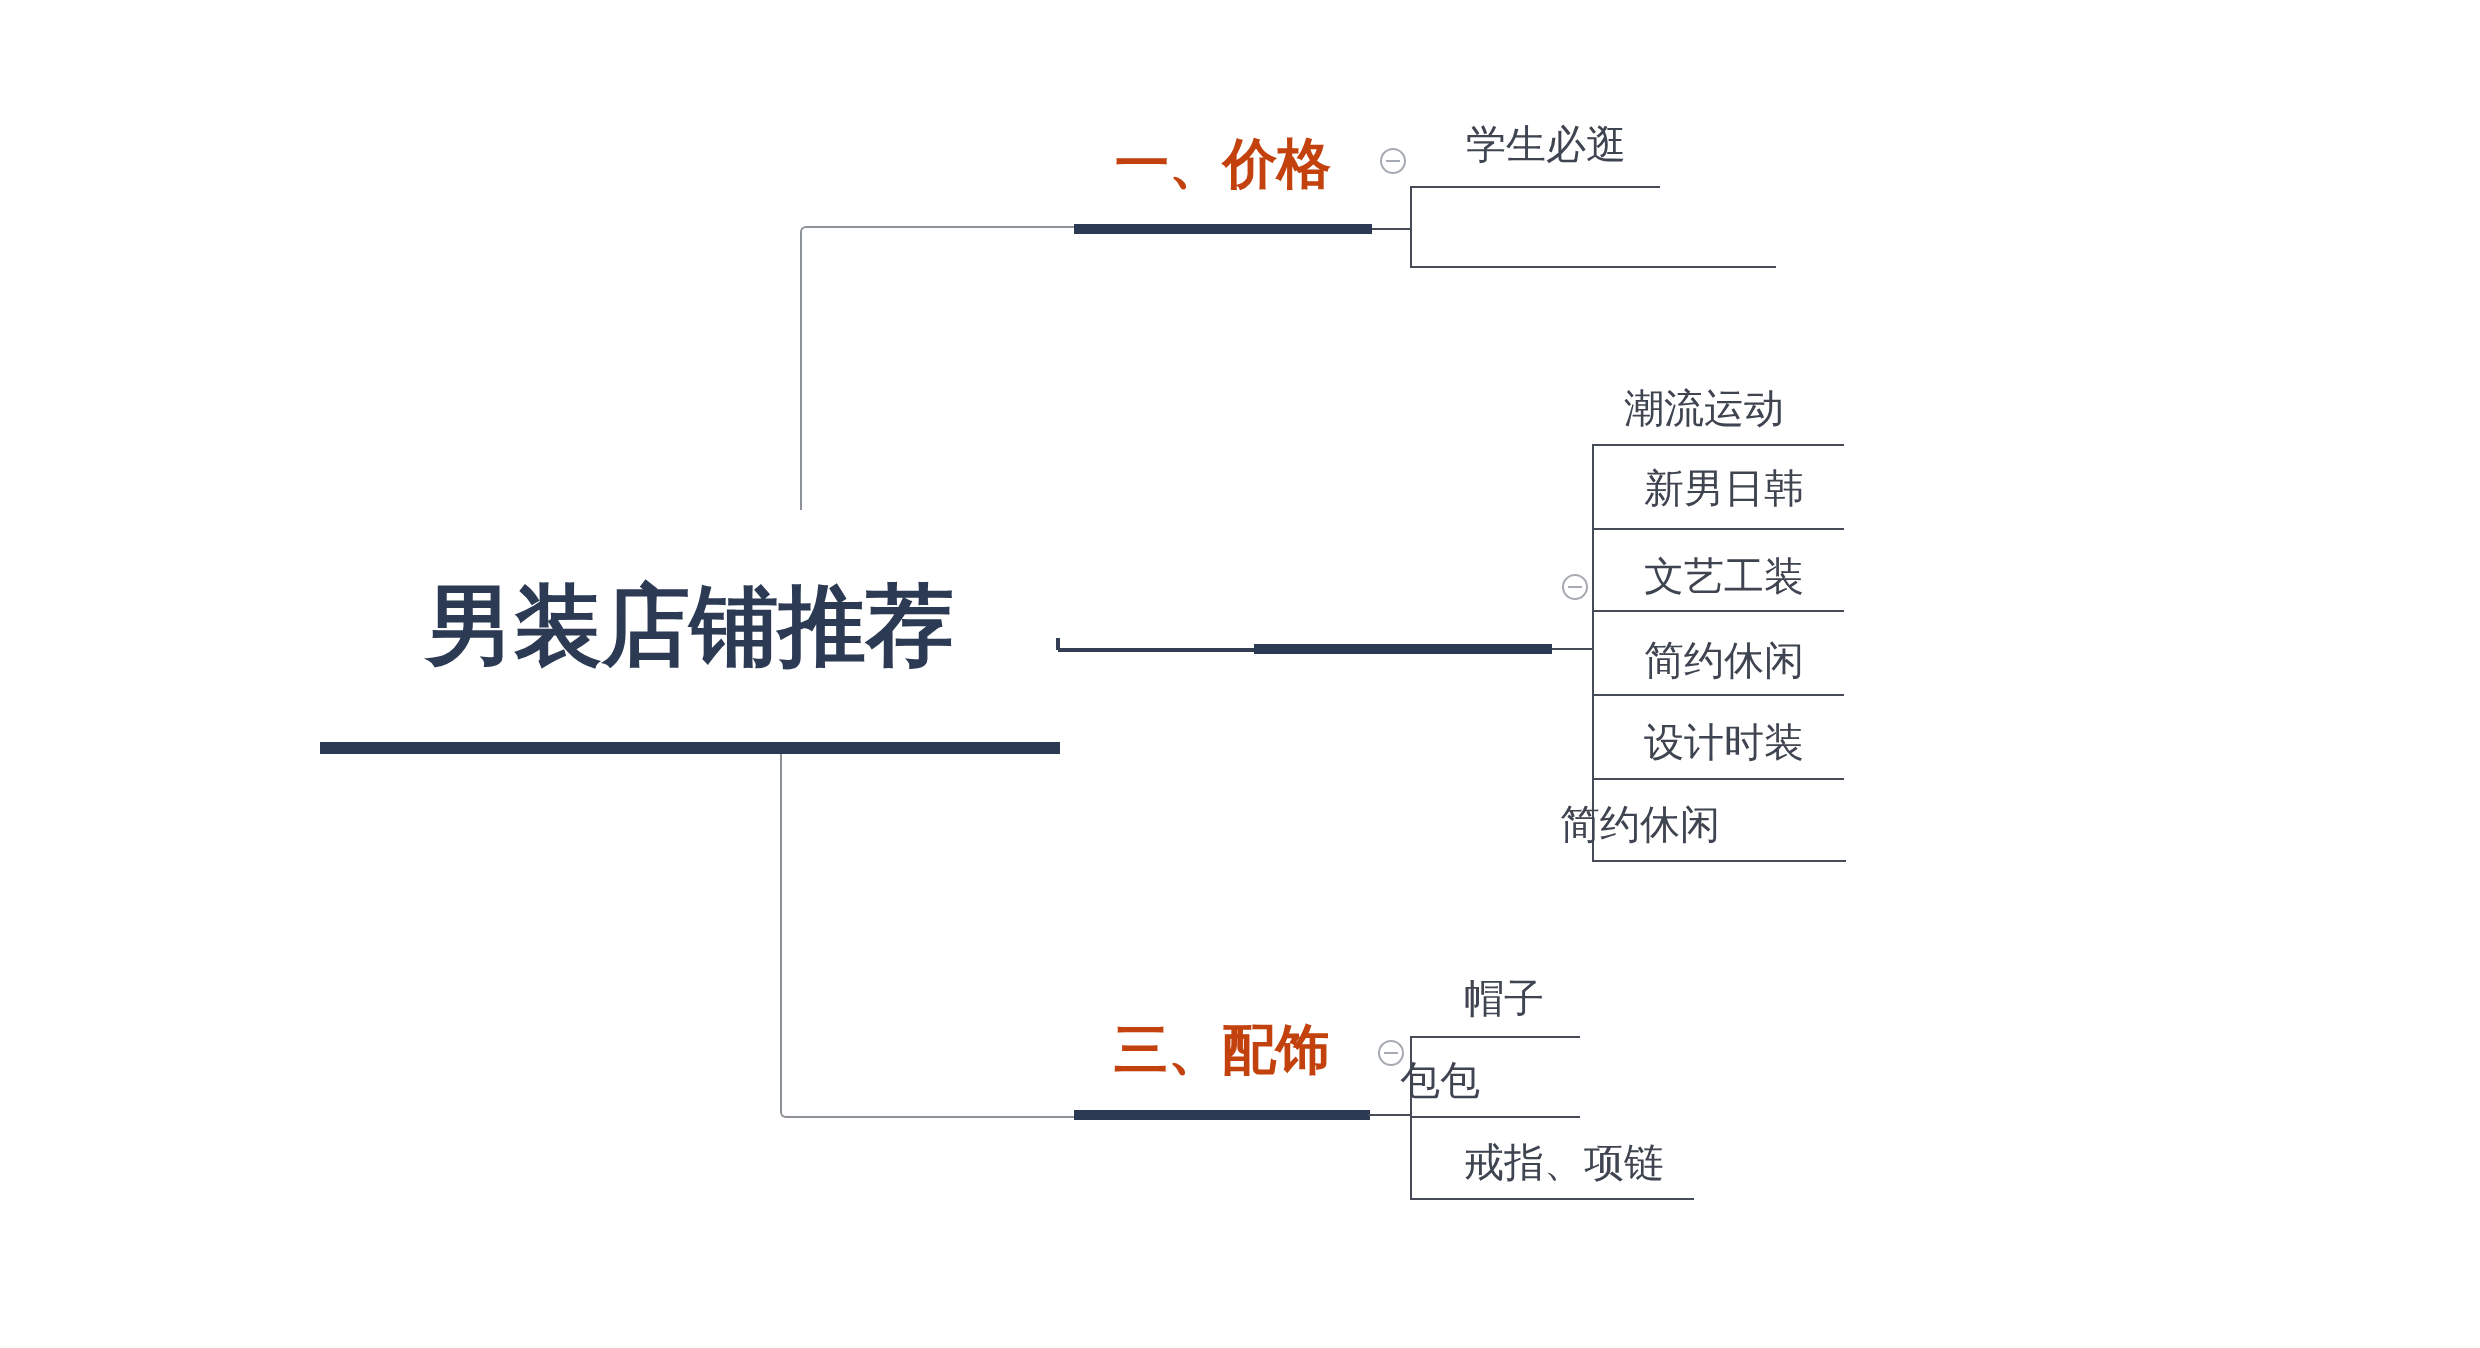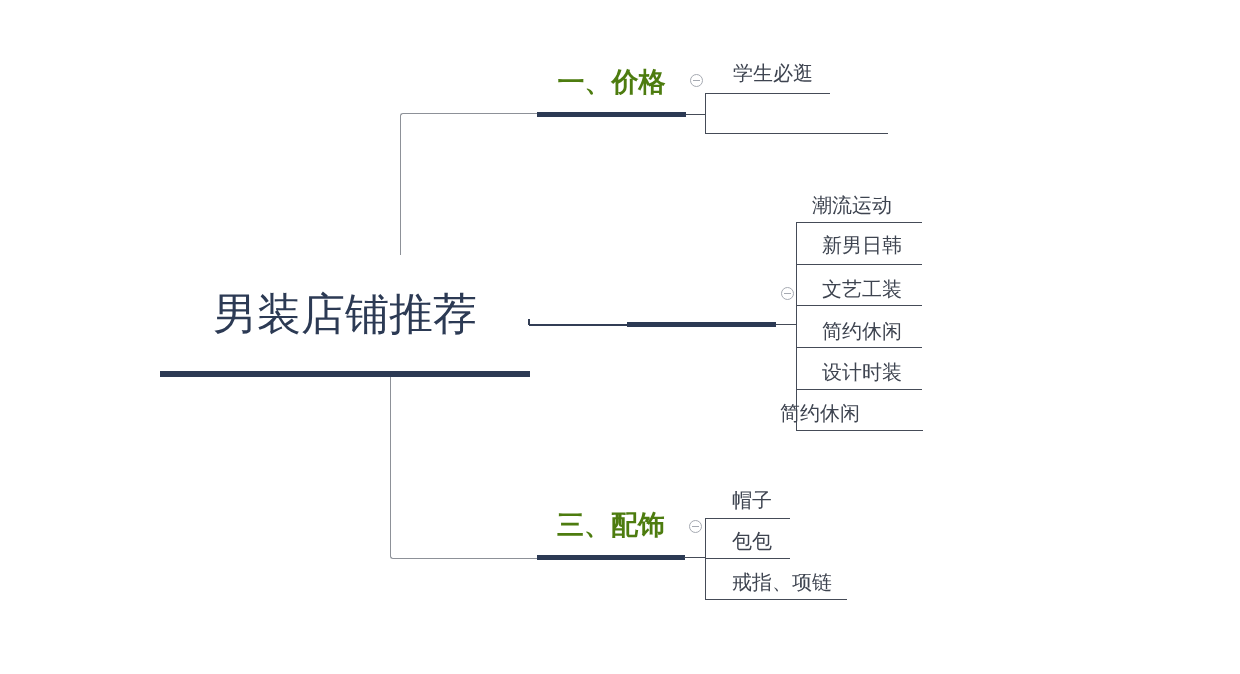--- a/index.html
+++ b/index.html
@@ -8,21 +8,21 @@
     background:#ffffff;
     font-family:"Liberation Sans","DejaVu Sans",sans-serif;
     position:relative;overflow:hidden;
   }
   .canvas{position:absolute;inset:0;}
 
   
   .root-label{
     position:absolute;left:160px;top:288px;width:370px;
     text-align:center;
-    font-size:44px;font-weight:400;line-height:52px;
+    font-size:44px;font-weight:700;line-height:52px;
     color:#2c3a54;letter-spacing:0px;white-space:nowrap;
   }
   
   .bar{position:absolute;height:5px;background:#2c3a54;}
   .root-bar{left:160px;top:371px;width:370px;height:6px;}
 
   
   .elbow{position:absolute;}
   .elbow-up{
     left:400px;top:113px;width:137px;height:141px;
@@ -34,21 +34,21 @@
     border-left:1.5px solid #8d9198;border-bottom:1.5px solid #8d9198;
     border-bottom-left-radius:3px;
   }
   .leadin{position:absolute;left:529px;top:324px;width:98px;height:1.5px;background:#333e55;}
   .leadin-nub{position:absolute;left:528px;top:319px;width:2px;height:6px;background:#333e55;}
 
   
   .branch-title{
     position:absolute;text-align:center;
     font-size:27px;font-weight:700;line-height:32px;
-    color:#4d7c0f;white-space:nowrap;
+    color:#c2410c;white-space:nowrap;
   }
 
   
   .dline{position:absolute;background:#454b57;}
 
   
   .toggle{
     position:absolute;width:13px;height:13px;border-radius:50%;
     border:1.5px solid #a6aab2;box-sizing:border-box;
     display:flex;align-items:center;justify-content:center;
@@ -118,19 +118,19 @@
   <div class="bar" style="left:537px;top:555px;width:148px"></div>
   <div class="toggle" style="left:689px;top:520px">
     <span class="minus"></span>
   </div>
   <div class="dline" style="left:684px;top:557px;width:21px;height:1.3px"></div>
   <div class="dline" style="left:705px;top:518px;width:1.3px;height:82px"></div>
 
   <div class="child" style="left:732px;top:487px">帽子</div>
   <div class="dline" style="left:705px;top:518px;width:85px;height:1.3px"></div>
 
-  <div class="child" style="left:732px;top:528px">包包</div>
+  <div class="child" style="left:700px;top:528px">包包</div>
   <div class="dline" style="left:705px;top:558px;width:85px;height:1.3px"></div>
 
   <div class="child" style="left:732px;top:569px">戒指、项链</div>
   <div class="dline" style="left:705px;top:599px;width:142px;height:1.3px"></div>
 
 </div>
 
 </body></html>

